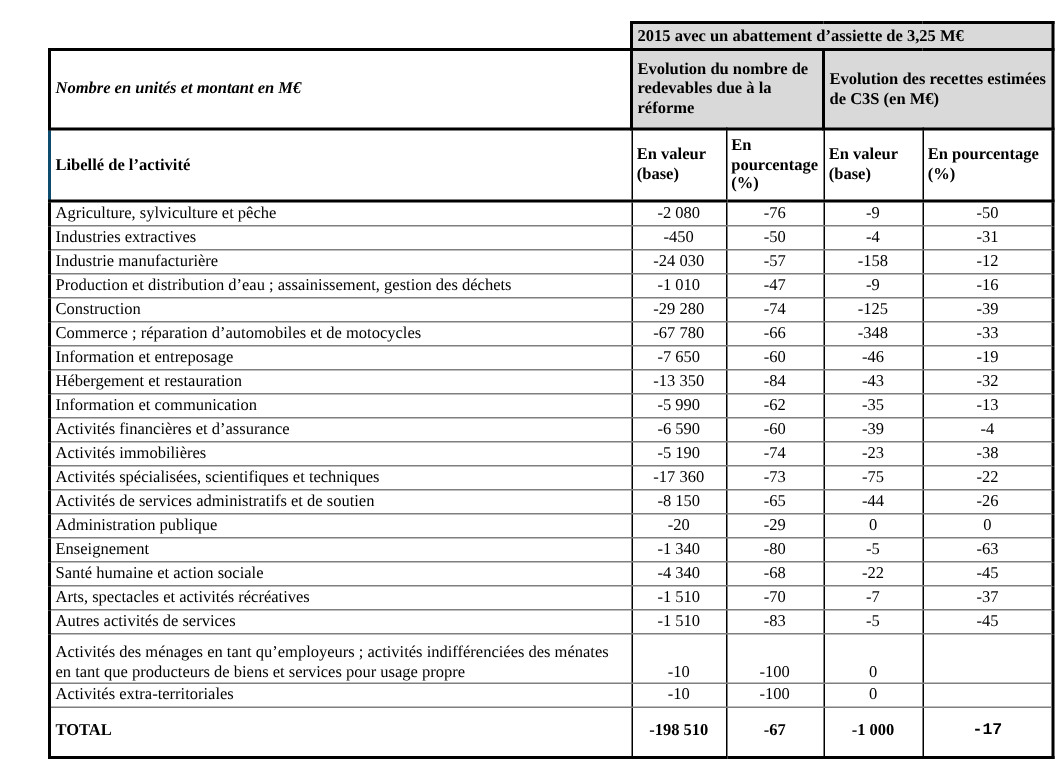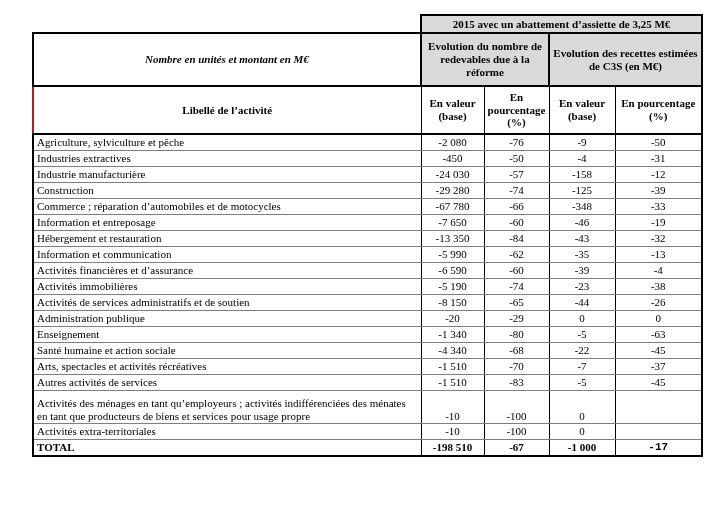--- a/index.html
+++ b/index.html
@@ -34,48 +34,48 @@
   col.c-v2 { width: 66px; }
   col.c-p2 { width: 87px; }
 
   
   td.corner { border: none; }
   tr.r-top { height: 18px; }
   tr.r-groups { height: 53px; }
   tr.r-subs { height: 48px; }
   td.gray { background: var(--header-bg, #d9d9d9); }
   td.hb { border-width: 2px; }
-  td.center { text-align: center; vertical-align: middle; }
+  td.center { vertical-align: middle; }
   td.bold { font-weight: bold; }
   td.italic { font-style: italic; font-weight: bold; }
 
   
   tr.data { height: 16px; padding-left: 40px; }
   tr.data td {
     border-top: 1px solid #7f7f7f;
     border-bottom: 1px solid #7f7f7f;
   }
   tr.data td:first-child { border-left: 2px solid #000; }
   tr.data td:last-child { border-right: 2px solid #000; }
   tr.tall { height: 33px; }
   tr.tall td { vertical-align: bottom; }
   td.label { text-align: left; }
   td.num { text-align: center; }
 
-  tr.total-row { height: 17px; }
+  tr.total-row { height: 34px; }
   tr.total-row td {
     font-weight: bold;
     border-top: 1px solid #000;
     border-bottom: 2px solid #000;
   }
   tr.total-row td:first-child { border-left: 2px solid #000; }
   tr.total-row td:last-child { border-right: 2px solid #000; font-family: Liberation Mono, monospace; }
 
   tr.r-subs td { border-bottom: 2px solid #000; }
-  td.outer-left { border-left: 2px solid #b91c1c; }
+  td.outer-left { border-left: 2px solid #0c4a6e; }
   td.outer-right { border-right: 2px solid #000; }
 </style>
 </head>
 <body>
 
 <div id="page" style="--header-bg: #d9d9d9;">
   <table id="c3s-table">
     <colgroup>
       <col class="c-label">
         <col class="c-v1">
@@ -119,20 +119,27 @@
       <td class="num">-31</td>
     </tr>
         <tr class="data">
       <td class="label">Industrie manufacturière</td>
       <td class="num">-24 030</td>
       <td class="num">-57</td>
       <td class="num">-158</td>
       <td class="num">-12</td>
     </tr>
         <tr class="data">
+      <td class="label">Production et distribution d’eau ; assainissement, gestion des déchets</td>
+      <td class="num">-1 010</td>
+      <td class="num">-47</td>
+      <td class="num">-9</td>
+      <td class="num">-16</td>
+    </tr>
+        <tr class="data">
       <td class="label">Construction</td>
       <td class="num">-29 280</td>
       <td class="num">-74</td>
       <td class="num">-125</td>
       <td class="num">-39</td>
     </tr>
         <tr class="data">
       <td class="label">Commerce ; réparation d’automobiles et de motocycles</td>
       <td class="num">-67 780</td>
       <td class="num">-66</td>
@@ -166,20 +173,27 @@
       <td class="num">-60</td>
       <td class="num">-39</td>
       <td class="num">-4</td>
     </tr>
         <tr class="data">
       <td class="label">Activités immobilières</td>
       <td class="num">-5 190</td>
       <td class="num">-74</td>
       <td class="num">-23</td>
       <td class="num">-38</td>
+    </tr>
+        <tr class="data">
+      <td class="label">Activités spécialisées, scientifiques et techniques</td>
+      <td class="num">-17 360</td>
+      <td class="num">-73</td>
+      <td class="num">-75</td>
+      <td class="num">-22</td>
     </tr>
         <tr class="data">
       <td class="label">Activités de services administratifs et de soutien</td>
       <td class="num">-8 150</td>
       <td class="num">-65</td>
       <td class="num">-44</td>
       <td class="num">-26</td>
     </tr>
         <tr class="data">
       <td class="label">Administration publique</td>

